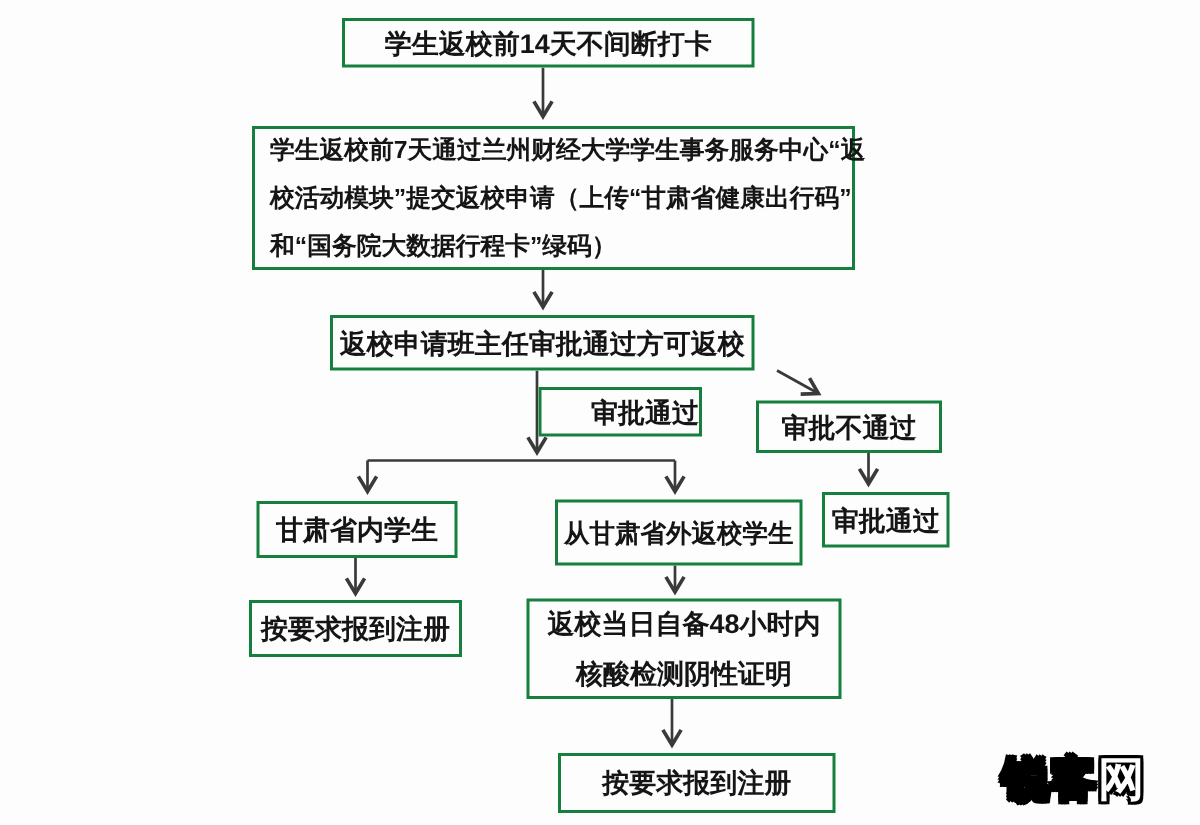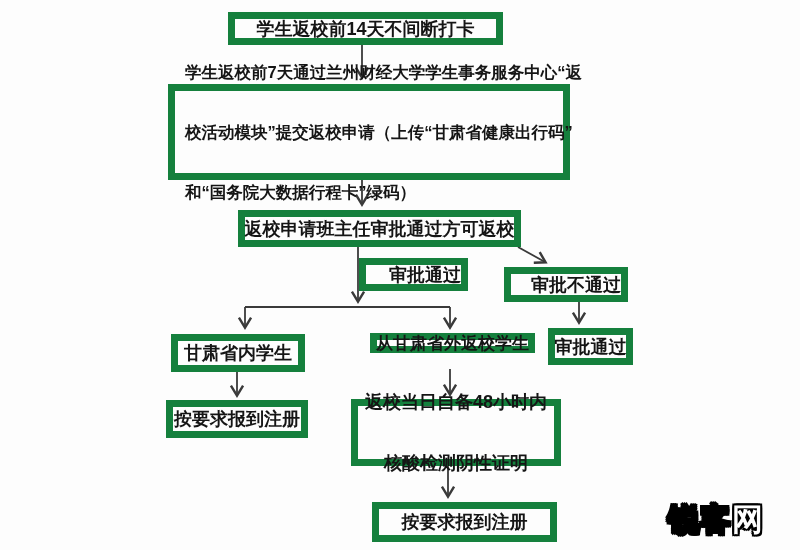--- a/index.html
+++ b/index.html
@@ -18,36 +18,35 @@
   #connectors {
     position: absolute;
     left: 0; top: 0;
     width: 800px; height: 550px;
     z-index: 1;
     pointer-events: none;
   }
   .node {
     position: absolute;
     box-sizing: border-box;
-    border: 7px solid #15803d;
+    border: 2px solid #15803d;
     background: #fdfdfd;
     color: #151515;
     font-weight: 700;
     display: flex;
     align-items: center;
     justify-content: center;
     white-space: nowrap;
     z-index: 2;
     font-size: 18px;
   }
   .node.multiline {
     flex-direction: column;
     align-items: flex-start;
     justify-content: center;
-    gap: 28px;
   }
   .node.multiline.centered { align-items: center; }
   .node .line { line-height: 32px; }
   #node-apply { font-size: 16.5px; padding: 0 10px; }
   #node-approved { justify-content: flex-end; padding-left: 13px; }
   #node-out-province { font-size: 17px; }
   #node-nucleic .line { line-height: 33px; }
   #watermark {
     position: absolute;
     left: 668px;
@@ -95,41 +94,41 @@
   <div class="node" id="node-checkin" style="left:228px; top:12px; width:275px; height:33px;">
     <span>学生返校前14天不间断打卡</span>
   </div>
 
   <div class="node multiline" id="node-apply" style="left:168px; top:84px; width:402px; height:96px;">
     <div class="line">学生返校前7天通过兰州财经大学学生事务服务中心“返</div>
     <div class="line">校活动模块”提交返校申请（上传“甘肃省健康出行码”</div>
     <div class="line">和“国务院大数据行程卡”绿码）</div>
   </div>
 
-  <div class="node" id="node-approval" style="left:238px; top:210px; width:283px; height:37px;">
+  <div class="node" id="node-approval" style="left:220px; top:210px; width:283px; height:37px;">
     <span>返校申请班主任审批通过方可返校</span>
   </div>
 
   <div class="node" id="node-approved" style="left:359px; top:258px; width:109px; height:33px;">
     <span>审批通过</span>
   </div>
 
-  <div class="node" id="node-rejected" style="left:504px; top:267px; width:124px; height:35px;justify-content:flex-end;">
+  <div class="node" id="node-rejected" style="left:504px; top:267px; width:124px; height:35px;">
     <span>审批不通过</span>
   </div>
 
   <div class="node" id="node-defer" style="left:548px; top:328px; width:85px; height:37px;">
     <span>审批通过</span>
   </div>
 
   <div class="node" id="node-in-province" style="left:171px; top:334px; width:134px; height:38px;">
     <span>甘肃省内学生</span>
   </div>
 
-  <div class="node" id="node-out-province" style="left:370px; top:333px; width:165px; height:20px;">
+  <div class="node" id="node-out-province" style="left:370px; top:333px; width:165px; height:44px;">
     <span>从甘肃省外返校学生</span>
   </div>
 
   <div class="node" id="node-register-left" style="left:166px; top:400px; width:142px; height:38px;">
     <span>按要求报到注册</span>
   </div>
 
   <div class="node multiline centered" id="node-nucleic" style="left:351px; top:399px; width:210px; height:67px;">
     <div class="line">返校当日自备48小时内</div>
     <div class="line">核酸检测阴性证明</div>

